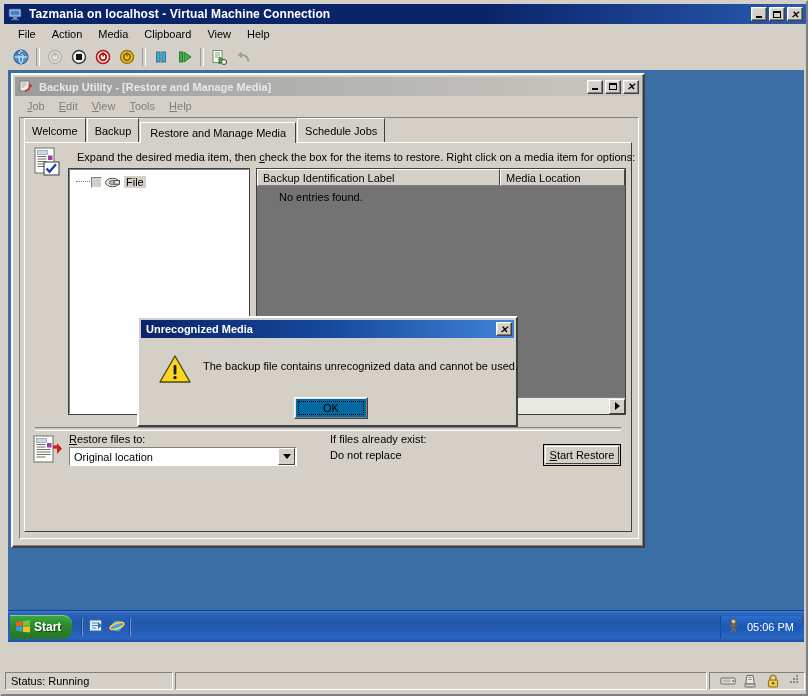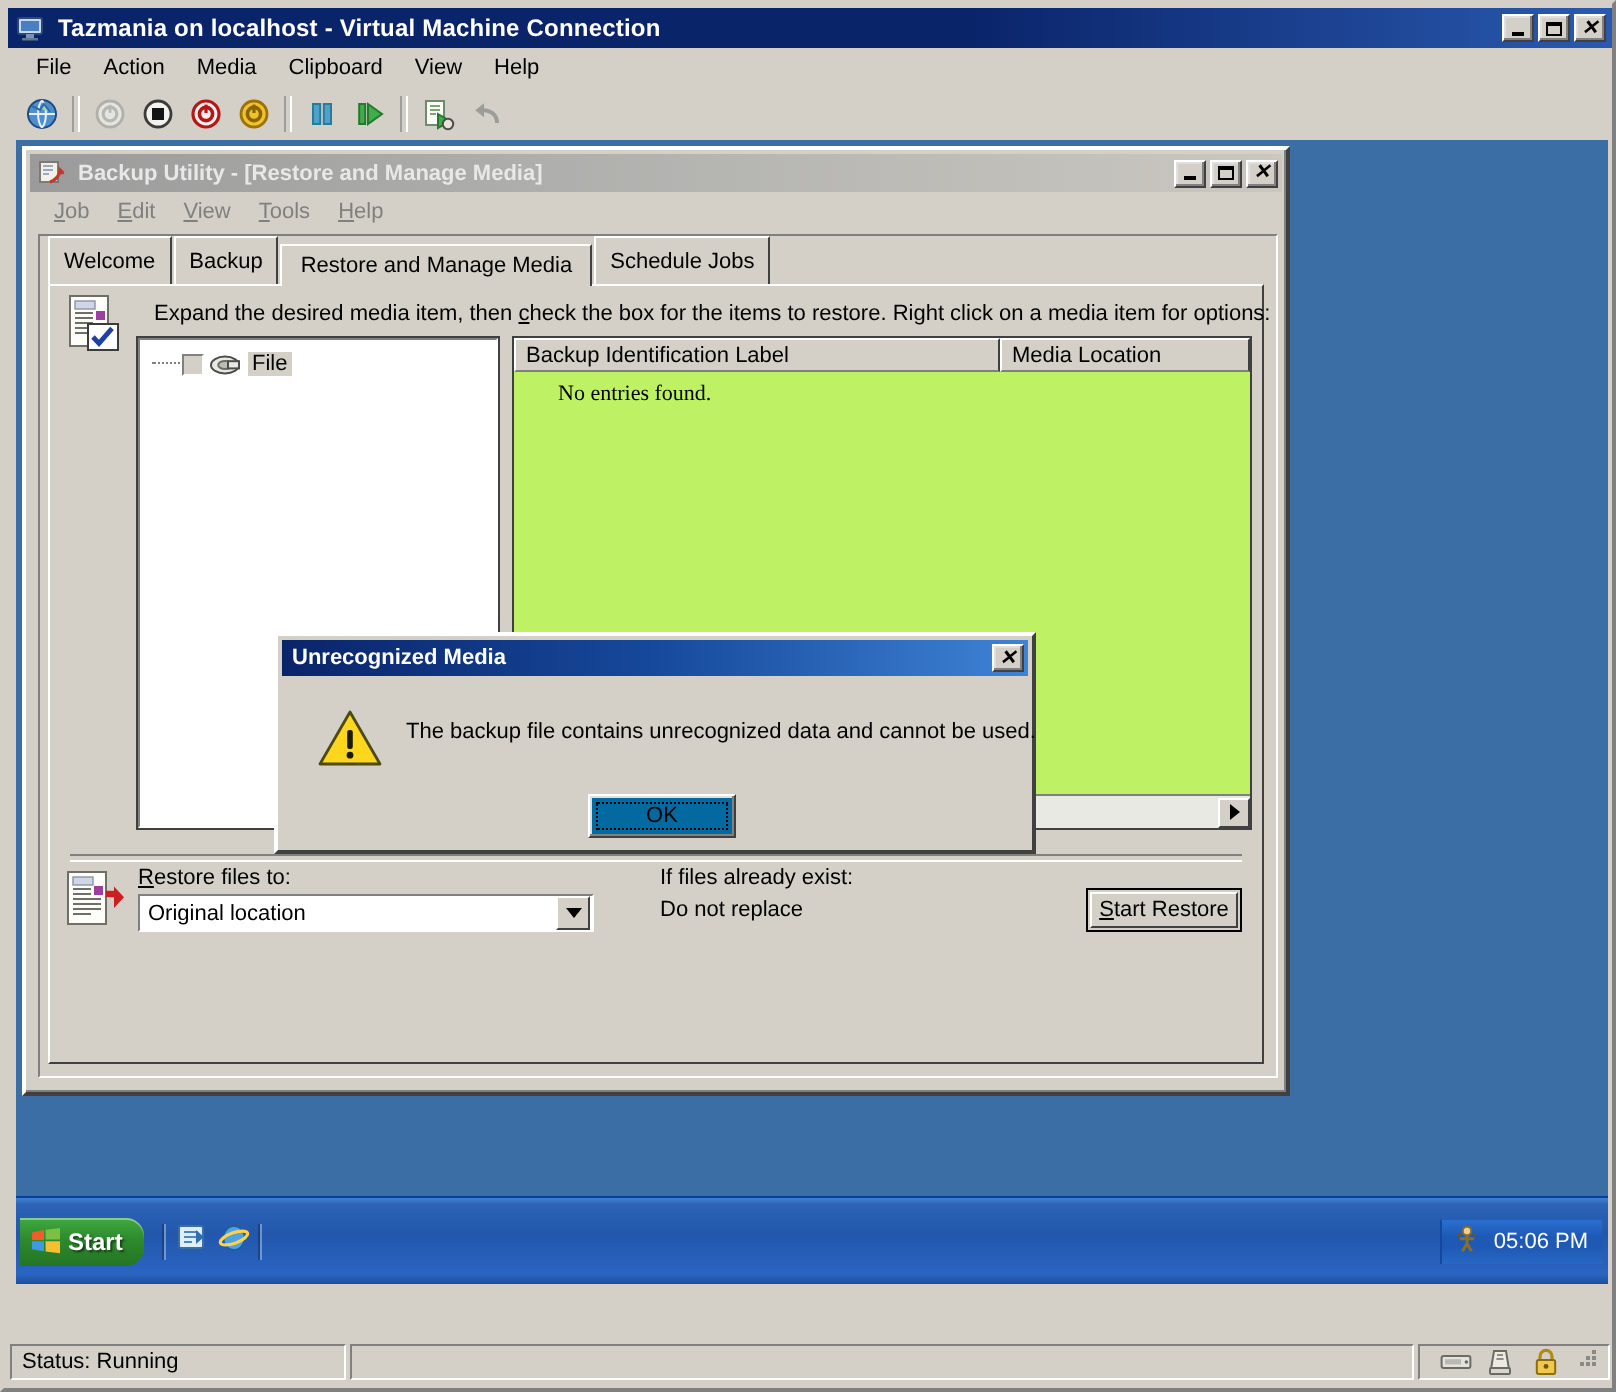--- a/index.html
+++ b/index.html
@@ -140,21 +140,21 @@
     position:absolute;left:231px;top:25px;width:370px;height:247px;
     border:1px solid #404040;box-sizing:border-box;background:#fff;
   }
   #list-head{display:flex;height:17px;background:#d4d0c8;}
   .list-col{
     height:17px;display:flex;align-items:center;padding-left:5px;
     font-size:11px;background:#d4d0c8;box-sizing:border-box;
     border-top:1px solid #fff;border-left:1px solid #fff;
     border-right:1px solid #404040;border-bottom:1px solid #808080;
   }
-  #list-body{background:#bef264;height:calc(100% - 17px);position:relative;font-family:Liberation Serif, serif;}
+  #list-body{background:#737373;height:calc(100% - 17px);position:relative;}
   #list-empty{position:absolute;left:22px;top:5px;font-size:11px;}
   
   #list-hscroll{
     position:absolute;left:0;bottom:0;width:100%;height:17px;
     background:#e9e9e4;display:flex;align-items:center;box-sizing:border-box;
     border-top:1px solid #808080;
   }
   .sb-arrow{
     width:16px;height:15px;background:#d4d0c8;flex:none;
     border-top:1px solid #fff;border-left:1px solid #fff;
@@ -234,21 +234,21 @@
     display:flex;align-items:center;justify-content:center;
   }
   #dlg-ok-focus{
     position:absolute;left:3px;top:3px;right:3px;bottom:3px;
     border:1px dotted #000;display:flex;align-items:center;justify-content:center;
     font-size:11px;box-sizing:border-box;
   }
 
   
   #guest-taskbar{
-    position:absolute;left:0;bottom:0;width:796px;height:44px;
+    position:absolute;left:0;bottom:0;width:796px;height:32px;
     background:linear-gradient(to bottom,#3f7fd4 0%,#2c63b5 8%,#2257ad 42%,#2a65c2 88%,#1d4f9e 100%);
     display:flex;align-items:center;
     border-top:1px solid #0b3e9b;box-sizing:border-box;justify-content:space-between;
   }
   #start-button{
     height:24px;margin-left:2px;padding:0 11px 0 6px;
     background:linear-gradient(to bottom,#3faa3f 0%,#2d8a2d 45%,#247524 100%);
     border-radius:0 9px 9px 0;
     display:flex;align-items:center;gap:4px;
     color:#fff;font-weight:bold;font-size:12px;

